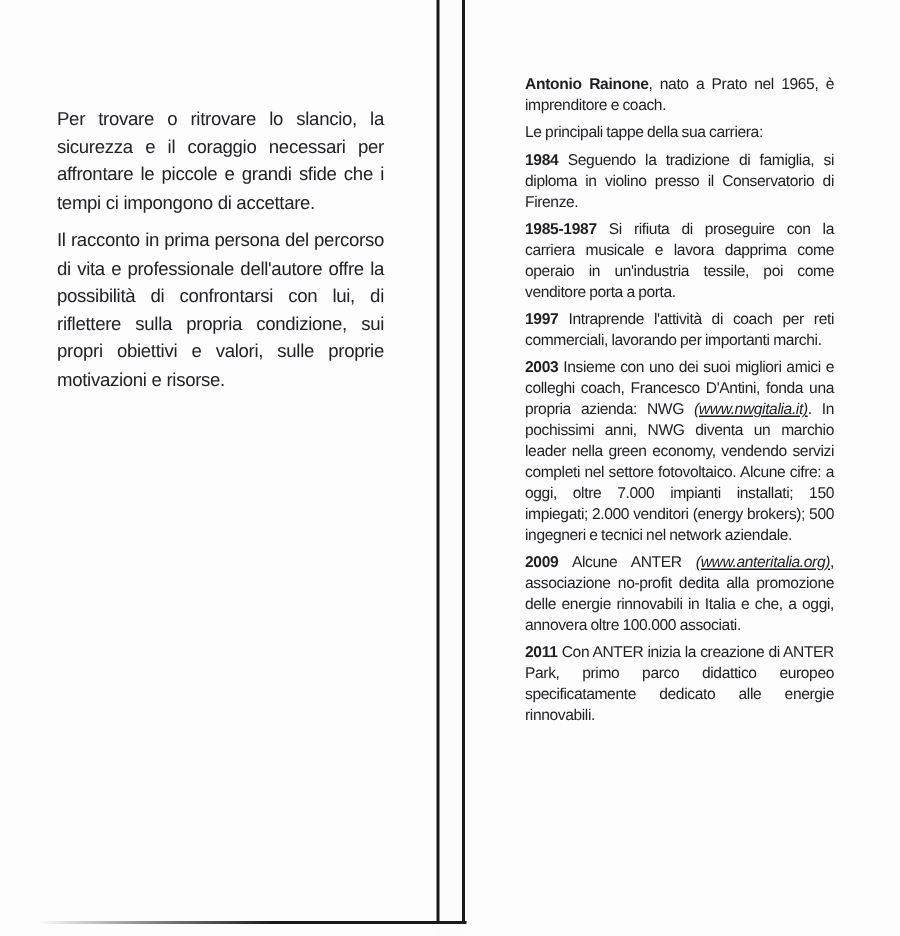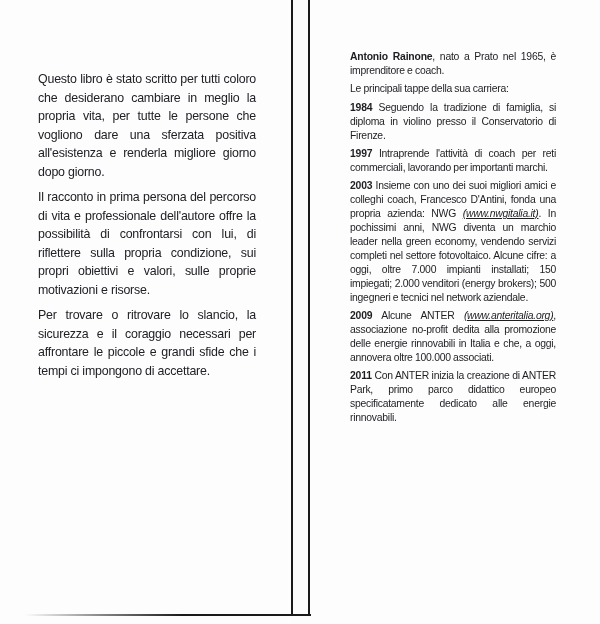--- a/index.html
+++ b/index.html
@@ -60,31 +60,31 @@
 
   <div class="flap left"></div>
   <div class="flap gutter"></div>
   <div class="flap right"></div>
 
   <div class="rule left-right-edge"></div>
   <div class="rule right-left-edge"></div>
   <div class="rule bottom-edge"></div>
 
   <div class="blurb">
-    <p>Questo libro è stato scritto per tutti coloro che desiderano cambiare in meglio la propria vita, per tutte le persone che vogliono dare una sferzata positiva all'esistenza e renderla migliore giorno dopo giorno.</p>
+    <p>Per trovare o ritrovare lo slancio, la sicurezza e il coraggio necessari per affrontare le piccole e grandi sfide che i tempi ci impongono di accettare.</p>
     <p>Il racconto in prima persona del percorso di vita e professionale dell'autore offre la possibilità di confrontarsi con lui, di riflettere sulla propria condizione, sui propri obiettivi e valori, sulle proprie motivazioni e risorse.</p>
-    <p>Per trovare o ritrovare lo slancio, la sicurezza e il coraggio necessari per affrontare le piccole e grandi sfide che i tempi ci impongono di accettare.</p>
   </div>
 
   <div class="flap right" style="background:transparent;">
     <div class="bio">
       <p><b>Antonio Rainone</b><span>, nato a Prato nel 1965, è imprenditore e coach.</span></p>
       <p class="career-line">Le principali tappe della sua carriera:</p>
       <div>
           <p class="entry"><b>1984</b> <span>Seguendo la tradizione di famiglia, si diploma in violino presso il Conservatorio di Firenze.</span></p>
+          <p class="entry"><b>1985-1987</b> <span>Si rifiuta di proseguire con la carriera musicale e lavora dapprima come operaio in un'industria tessile, poi come venditore porta a porta.</span></p>
           <p class="entry"><b>1997</b> <span>Intraprende l'attività di coach per reti commerciali, lavorando per importanti marchi.</span></p>
           <p class="entry"><b>2003</b> <span>Insieme con uno dei suoi migliori amici e colleghi coach, Francesco D'Antini, fonda una propria azienda: NWG </span><i>(www.nwgitalia.it)</i><span>. In pochissimi anni, NWG diventa un marchio leader nella green economy, vendendo servizi completi nel settore fotovoltaico. Alcune cifre: a oggi, oltre 7.000 impianti installati; 150 impiegati; 2.000 venditori (energy brokers); 500 ingegneri e tecnici nel network aziendale.</span></p>
           <p class="entry"><b>2009</b> <span>Alcune ANTER </span><i>(www.anteritalia.org)</i><span>, associazione no-profit dedita alla promozione delle energie rinnovabili in Italia e che, a oggi, annovera oltre 100.000 associati.</span></p>
           <p class="entry"><b>2011</b> <span>Con ANTER inizia la creazione di ANTER Park, primo parco didattico europeo specificatamente dedicato alle energie rinnovabili.</span></p>
         </div>
     </div>
   </div>
 
 </div>
 

